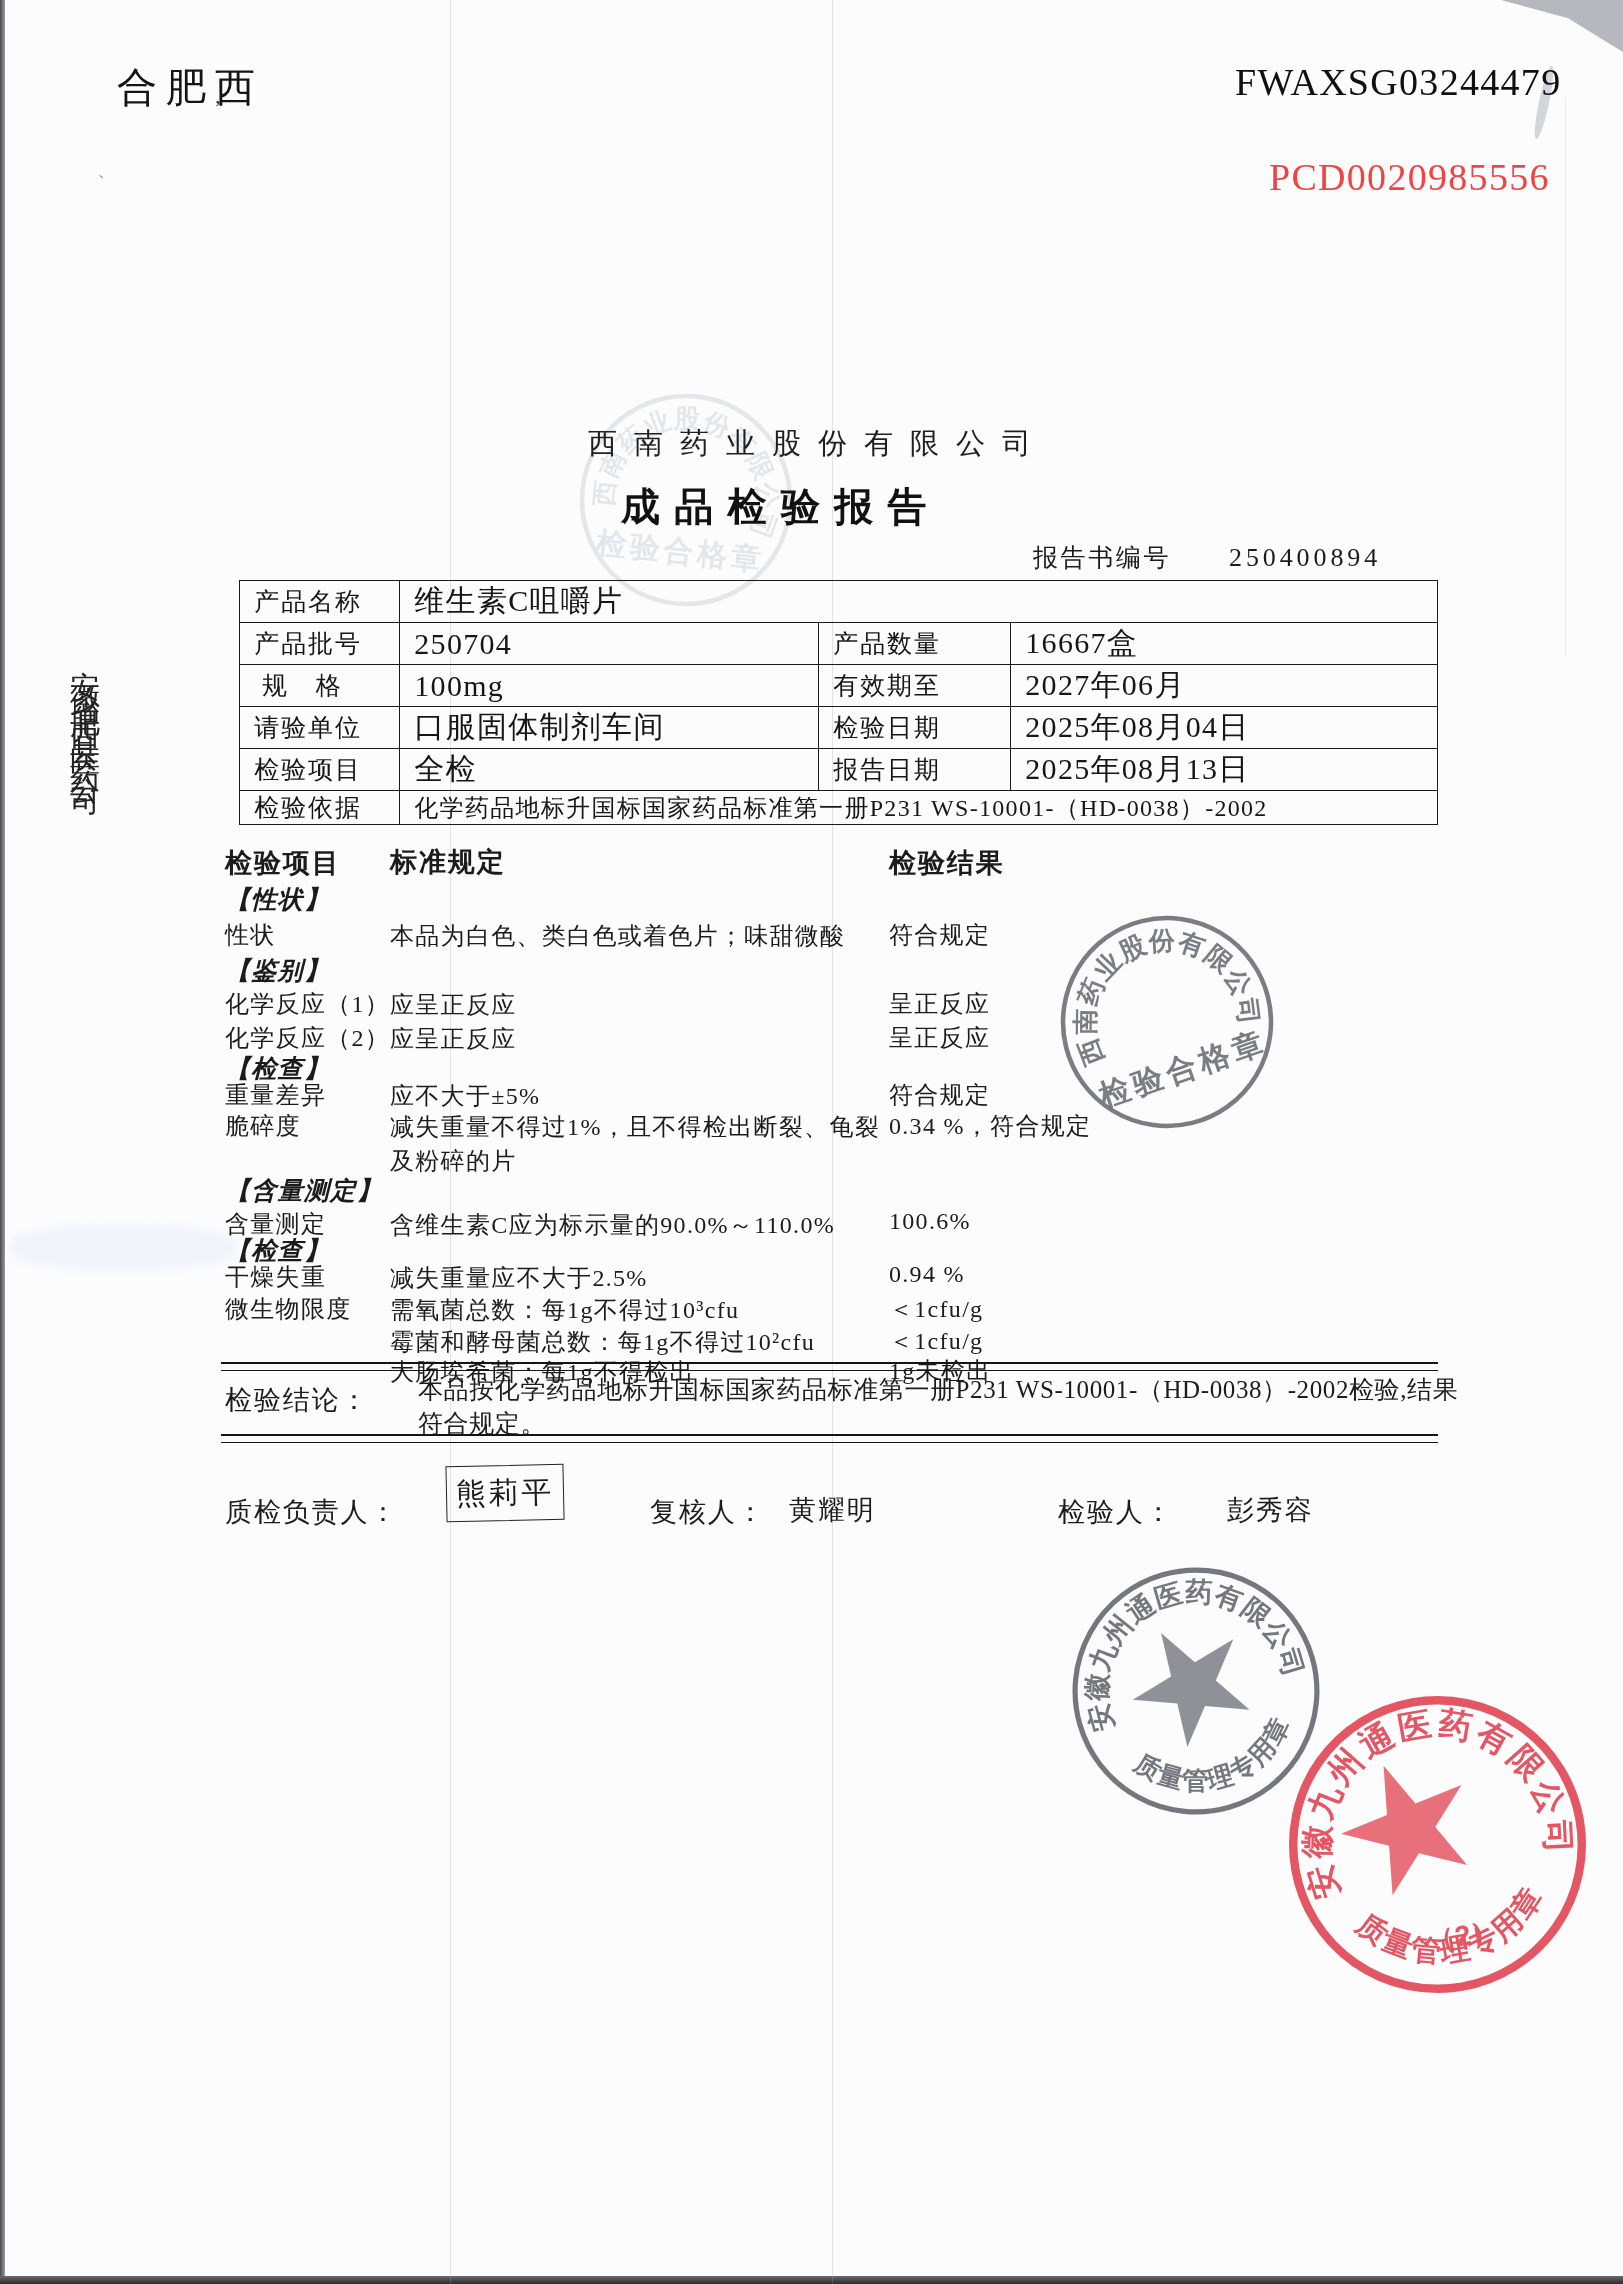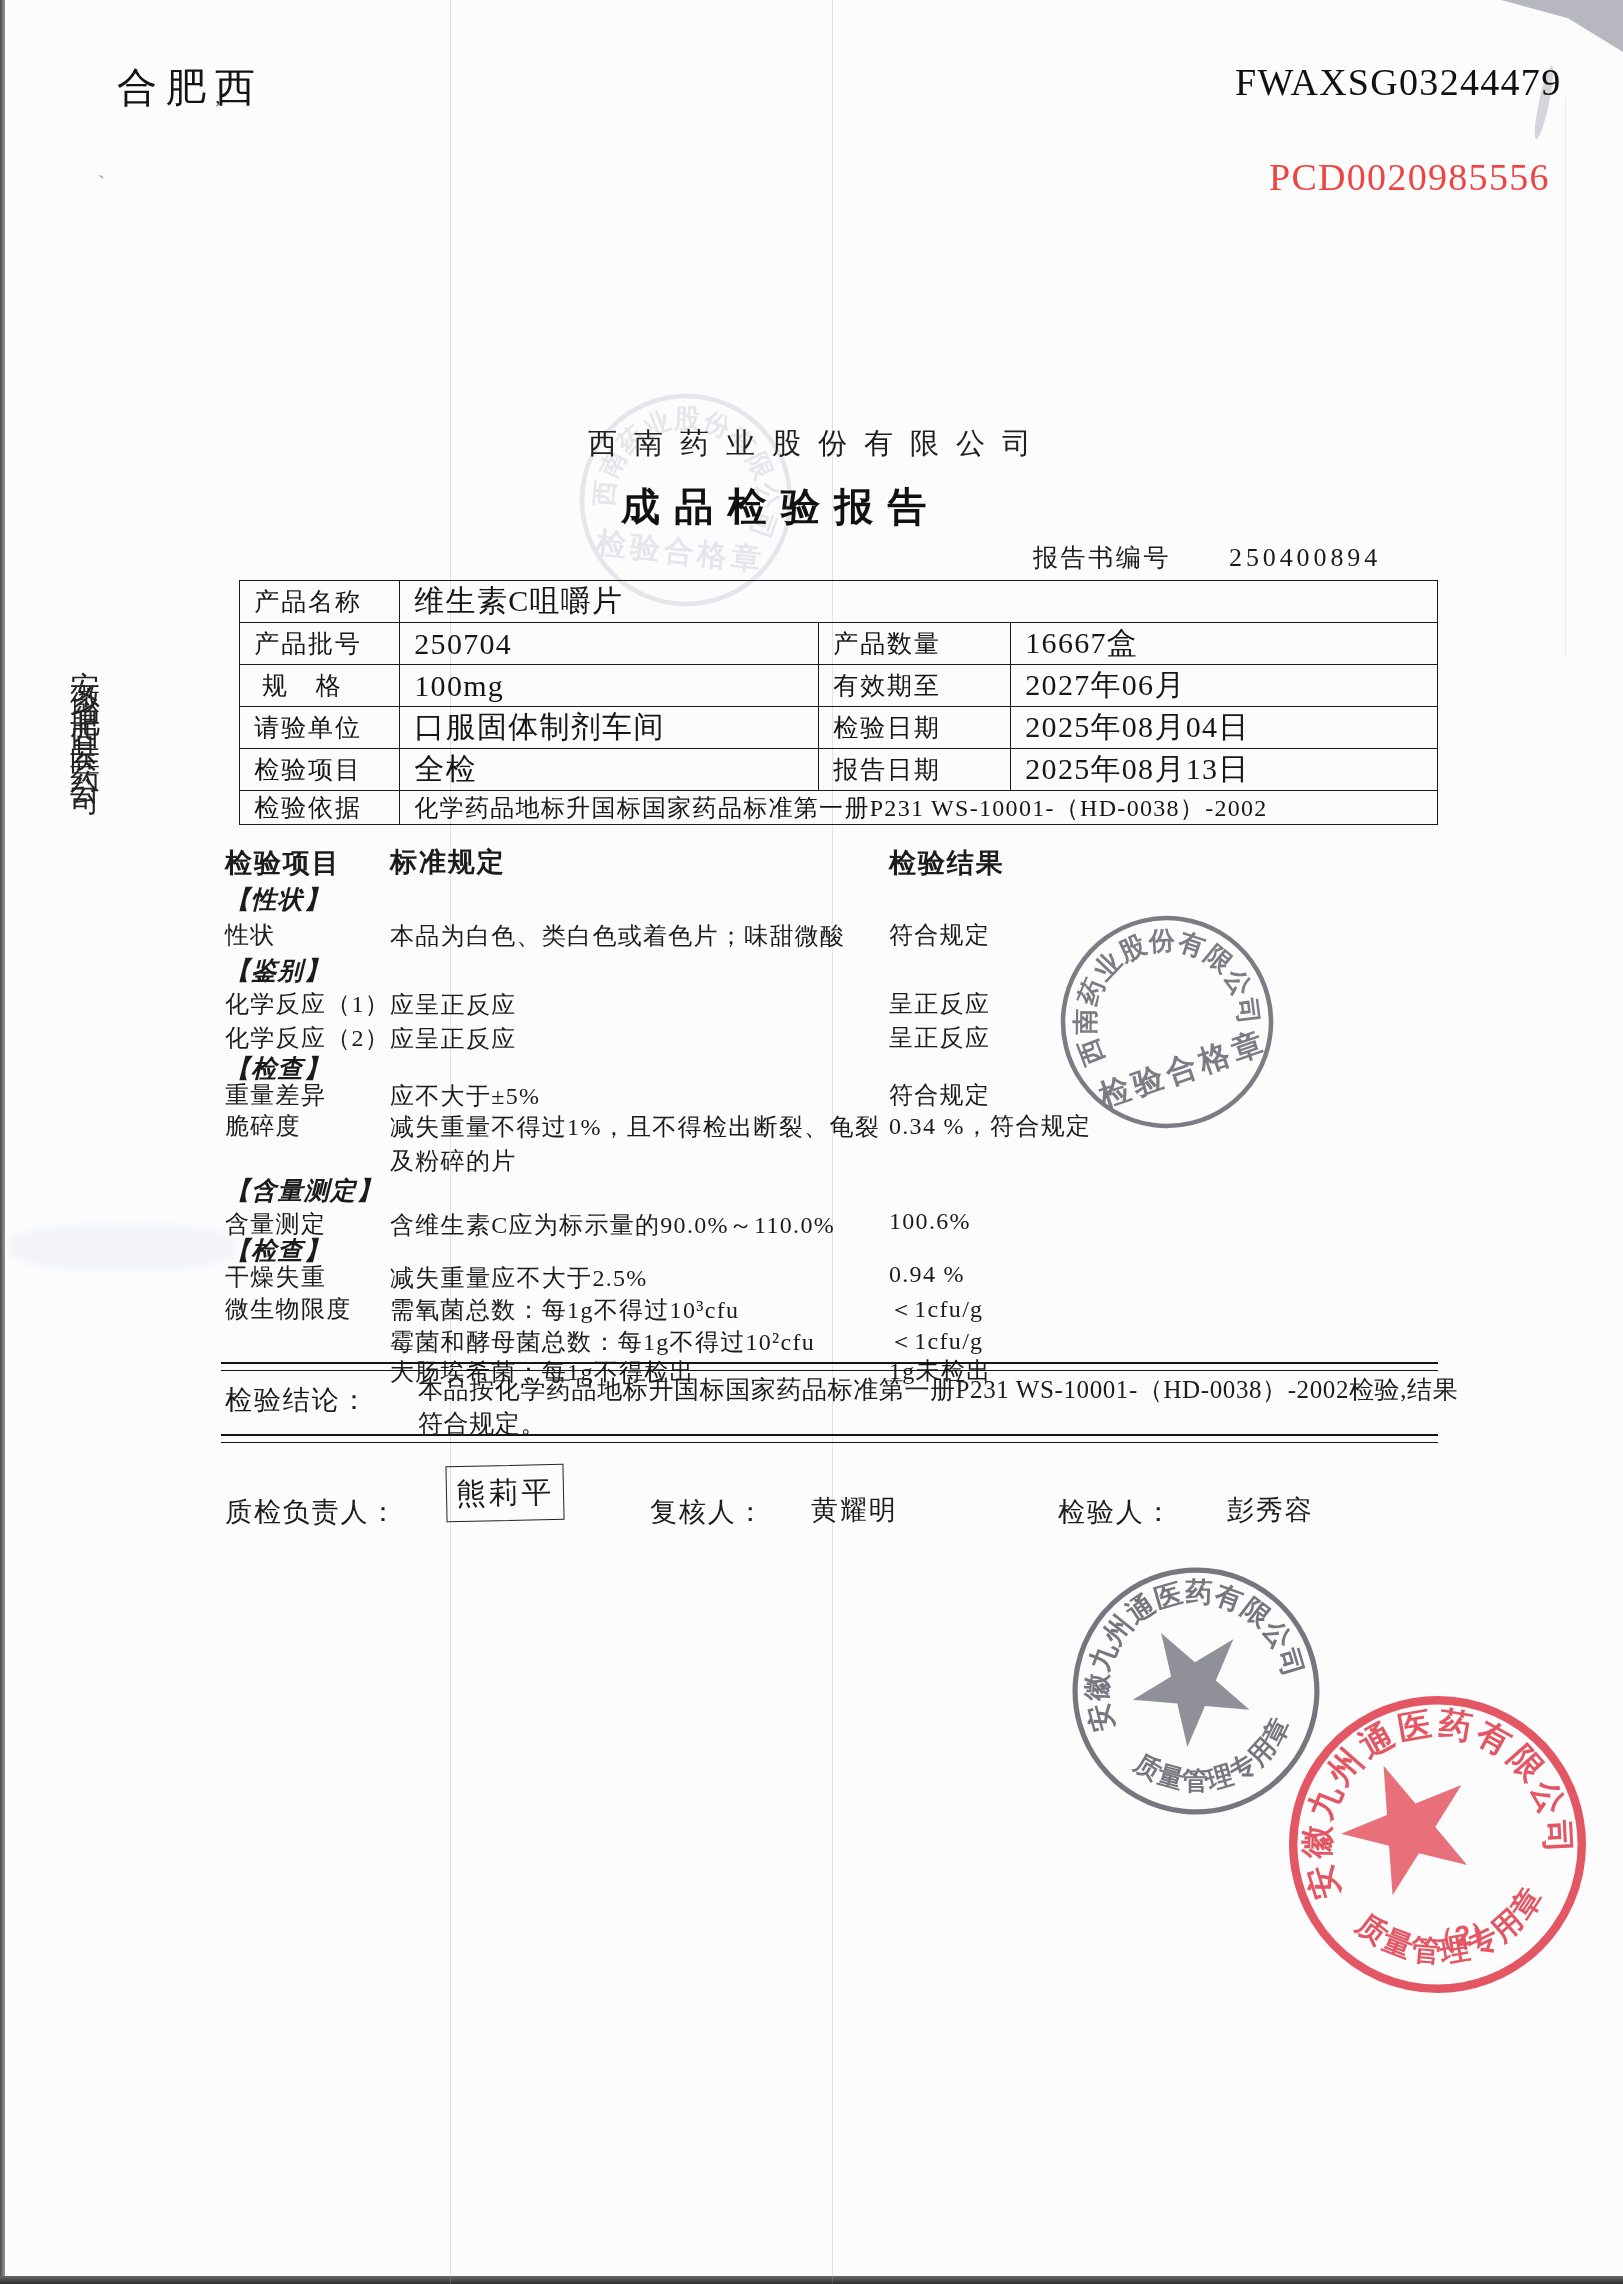--- a/index.html
+++ b/index.html
@@ -210,21 +210,21 @@
   <div class="iline col-res" style="top:1355px">1g未检出</div>
 
   <div class="abs dblrule" style="top:1362px"></div>
   <div class="abs concl-label">检验结论：</div>
   <div class="abs concl-text">本品按化学药品地标升国标国家药品标准第一册P231 WS-10001-（HD-0038）-2002检验,结果符合规定。</div>
   <div class="abs dblrule" style="top:1434px"></div>
 
   <div class="abs sig" style="left:225px;top:1494px">质检负责人：</div>
   <div class="abs sig-box">熊莉平</div>
   <div class="abs sig" style="left:650px;top:1494px">复核人：</div>
-  <div class="abs sig" style="left:811px;top:1492px">黄耀明</div>
+  <div class="abs sig" style="left:789px;top:1492px">黄耀明</div>
   <div class="abs sig" style="left:1058px;top:1494px">检验人：</div>
   <div class="abs sig" style="left:1227px;top:1492px">彭秀容</div>
 
   <svg class="stamp st-qc" width="260" height="260" viewBox="-200 -200 400 400">
     <g transform="rotate(-14)">
       <circle r="160" fill="none" stroke="currentColor" stroke-width="7"></circle>
       <defs>
           <path id="arcQcTop" d="M -105.3 38.3 A 112 112 0 1 1 105.3 38.3" fill="none"></path>
         </defs>
       <text font-size="40" fill="currentColor" letter-spacing="2">

